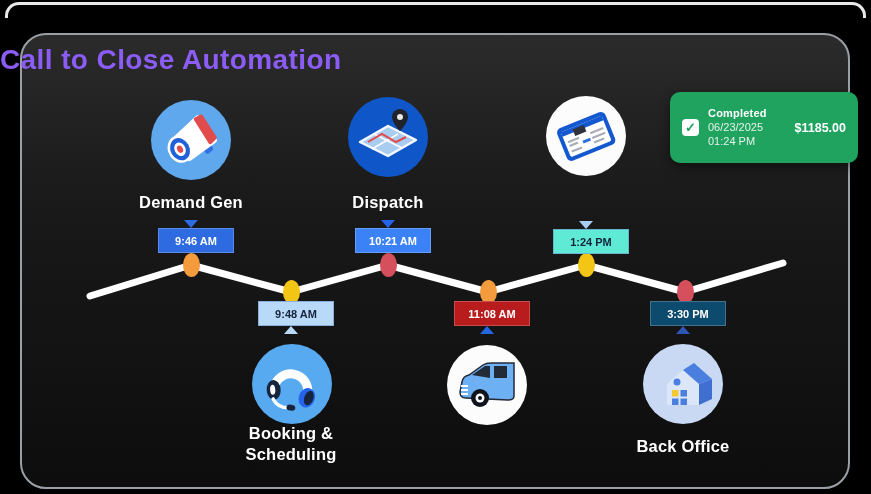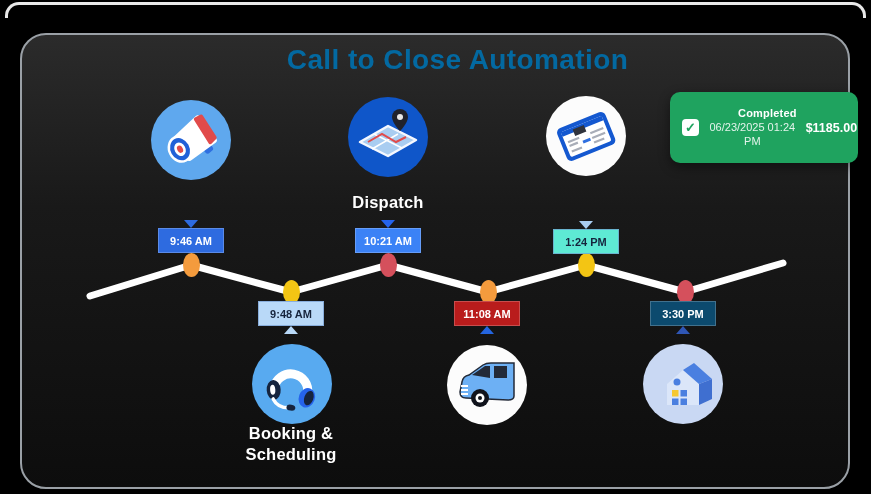--- a/index.html
+++ b/index.html
@@ -9,60 +9,60 @@
 
   
   .top-edge { position:absolute; left:5px; top:2px; width:861px; height:16px;
     border:3px solid #e9e9e9; border-bottom:none; border-radius:14px 14px 0 0; }
 
   
   .main-card { position:absolute; left:20px; top:33px; width:830px; height:456px;
     border:2px solid #9aa0a6; border-radius:26px;
     background:linear-gradient(180deg,#2b2b2b 0%,#191919 38%,#0d0d0d 100%); }
 
-  .page-title { position:absolute; left:0; right:0; top:44px; text-align:center;
-    color:#0369a1; font-size:28px; font-weight:700; letter-spacing:.4px;margin-left:44px; }
+  .page-title { position:absolute; left:0; right:0; top:44px; text-align:left;
+    color:#8b5cf6; font-size:28px; font-weight:700; letter-spacing:.4px; }
 
   
   .timeline-svg { position:absolute; left:0; top:0; width:871px; height:494px; }
   .node-dot { position:absolute; width:17px; height:24px; border-radius:50%; z-index:3; }
 
   
   .icon-circle { position:absolute; width:80px; height:80px; border-radius:50%; z-index:4;
     display:flex; align-items:center; justify-content:center; }
   .icon-circle svg { width:80px; height:80px; }
   .c-lightblue { background:#5fa8ee; }
   .c-blue { background:#0f56c9; }
   .c-white { background:#fcfcfc; }
   .c-booking { background:#58aaf0; }
   .c-periwinkle { background:#c9d8f3; }
 
   .stage-label { position:absolute; color:#fff; font-size:16.5px; font-weight:700;
     text-align:center; letter-spacing:.2px; line-height:21px; z-index:4; }
 
-  .time-badge { position:absolute; width:66px; height:25px; line-height:25px; text-align:center;
+  .time-badge { position:absolute; width:76px; height:25px; line-height:25px; text-align:center;
     font-size:11px; font-weight:700; z-index:5; }
   .badge-dark { border:1px solid rgba(255,255,255,.22); }
   .badge-light { border:1px solid rgba(110,150,205,.65); }
 
   .pointer-down { position:absolute; width:0; height:0; z-index:5;
     border-left:7px solid transparent; border-right:7px solid transparent; border-top:8px solid #2e6be0; }
   .pointer-up { position:absolute; width:0; height:0; z-index:5;
     border-left:7px solid transparent; border-right:7px solid transparent; border-bottom:8px solid #2e6be0; }
 
   
   .completed-card { position:absolute; left:670px; top:92px; width:188px; height:71px;
     border-radius:10px; z-index:6; display:flex; align-items:center; gap:9px; padding:0 12px;
     box-shadow:0 4px 12px rgba(0,0,0,.45); }
   .completed-checkbox { width:17px; height:17px; background:#fff; border-radius:4px;
     display:flex; align-items:center; justify-content:center; flex:0 0 auto;
     color:#1fa35f; font-size:13px; font-weight:700; cursor:pointer; }
   .completed-texts { width:96px; }
-  .completed-status { color:#fff; font-size:11px; font-weight:700; letter-spacing:.2px; margin-bottom:2px;margin-left:30px; }
-  .completed-date { color:rgba(255,255,255,.88); font-size:11px; line-height:13.5px;text-align:center; }
+  .completed-status { color:#fff; font-size:11px; font-weight:700; letter-spacing:.2px; margin-bottom:2px; }
+  .completed-date { color:rgba(255,255,255,.88); font-size:11px; line-height:13.5px; }
   .completed-amount { color:#fff; font-size:12.5px; font-weight:700; margin-left:auto; white-space:nowrap; }
 </style>
 </head>
 <body>
 
 <div id="canvas">
 
   <div class="top-edge"></div>
 
   <div class="main-card"></div>
@@ -95,20 +95,21 @@
         <rect x="46" y="46" width="9" height="14" rx="3" fill="#2f6fe0" transform="rotate(-12 50 53)"></rect>
         <polygon points="27,32 56,24 60,51 30,55" fill="#ffffff" stroke="#ffffff" stroke-width="6" stroke-linejoin="round"></polygon>
         <polygon points="54,24 60,24 62,49 56,51" fill="#e14b4b" stroke="#e14b4b" stroke-width="4" stroke-linejoin="round"></polygon>
         <ellipse cx="26" cy="43" rx="12" ry="14" fill="#ffffff"></ellipse>
         <ellipse cx="26" cy="43" rx="9.5" ry="11.5" fill="#2060d8"></ellipse>
         <ellipse cx="26" cy="43" rx="5.5" ry="7" fill="#ffffff"></ellipse>
         <ellipse cx="26" cy="43" rx="2.8" ry="3.8" fill="#e14b4b"></ellipse>
       </g>
     </svg>
   </div>
+  <div class="stage-label" style="left:111px; top:192px; width:160px;">Demand Gen</div>
   <div class="pointer-down" style="left: 184px; top: 220px; border-top-color: rgb(46, 107, 224);"></div>
   <div class="time-badge badge-dark" style="left: 158px; top: 228px; background: rgb(46, 107, 224); color: rgb(255, 255, 255);">9:46 AM</div>
 
   <div class="icon-circle c-blue" style="left:348px; top:97px;">
     <svg viewBox="0 0 80 80">
       <polygon points="12,45 40,29 68,43 40,59" fill="#a9cdf1" stroke="#f5f8ff" stroke-width="2.5" stroke-linejoin="round"></polygon>
       <path d="M26 37 L54 51 M24 52 L50 37" stroke="#ffffff" stroke-width="1.5"></path>
       <path d="M20 45 L34 37 L48 45 L58 40" stroke="#e14b4b" stroke-width="2" fill="none"></path>
       <path d="M52 12 a8 8 0 0 1 8 8 c0 6 -8 14 -8 14 c0 0 -8 -8 -8 -14 a8 8 0 0 1 8 -8 Z" fill="#20222c"></path>
       <circle cx="52" cy="20" r="3" fill="#e8e8e8"></circle>
@@ -182,14 +183,15 @@
       <polygon points="24,40 40,26 56,40 56,61 24,61" fill="#dbe6f9"></polygon>
       <polygon points="40,26 51,19 69,35 56,40" fill="#4a7fe0"></polygon>
       <polygon points="56,40 69,35 69,55 56,61" fill="#3f6fd0"></polygon>
       <circle cx="34" cy="38" r="3.5" fill="#4a7fe0"></circle>
       <rect x="29" y="46" width="6.5" height="6.5" fill="#f5c832"></rect>
       <rect x="37.5" y="46" width="6.5" height="6.5" fill="#4a7fe0"></rect>
       <rect x="29" y="54.5" width="6.5" height="6.5" fill="#4a7fe0"></rect>
       <rect x="37.5" y="54.5" width="6.5" height="6.5" fill="#4a7fe0"></rect>
     </svg>
   </div>
+  <div class="stage-label" style="left:613px; top:436px; width:140px;">Back Office</div>
 
 </div>
 
 </body></html>

